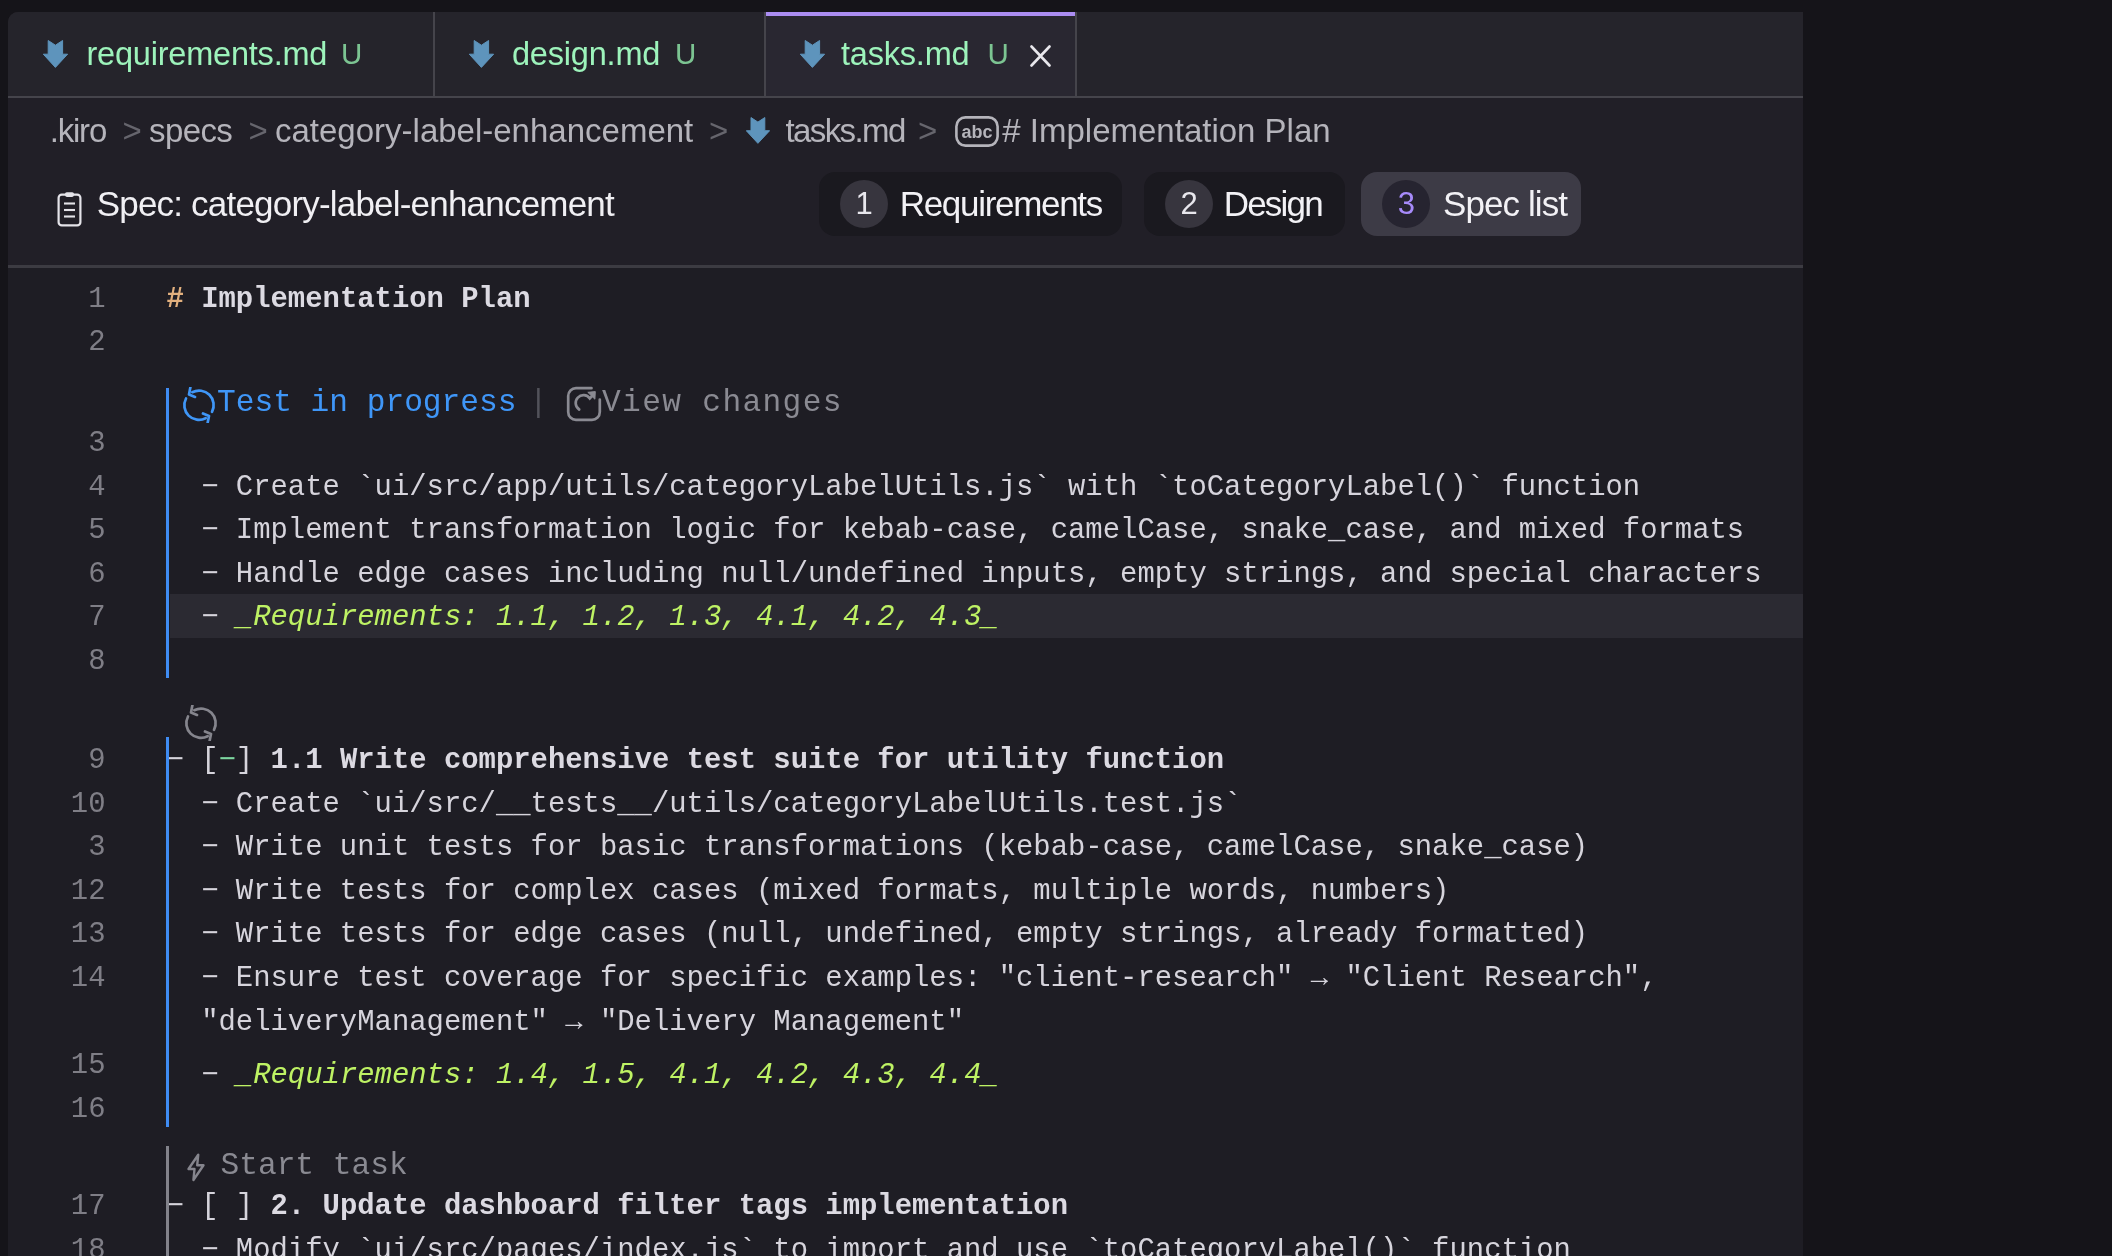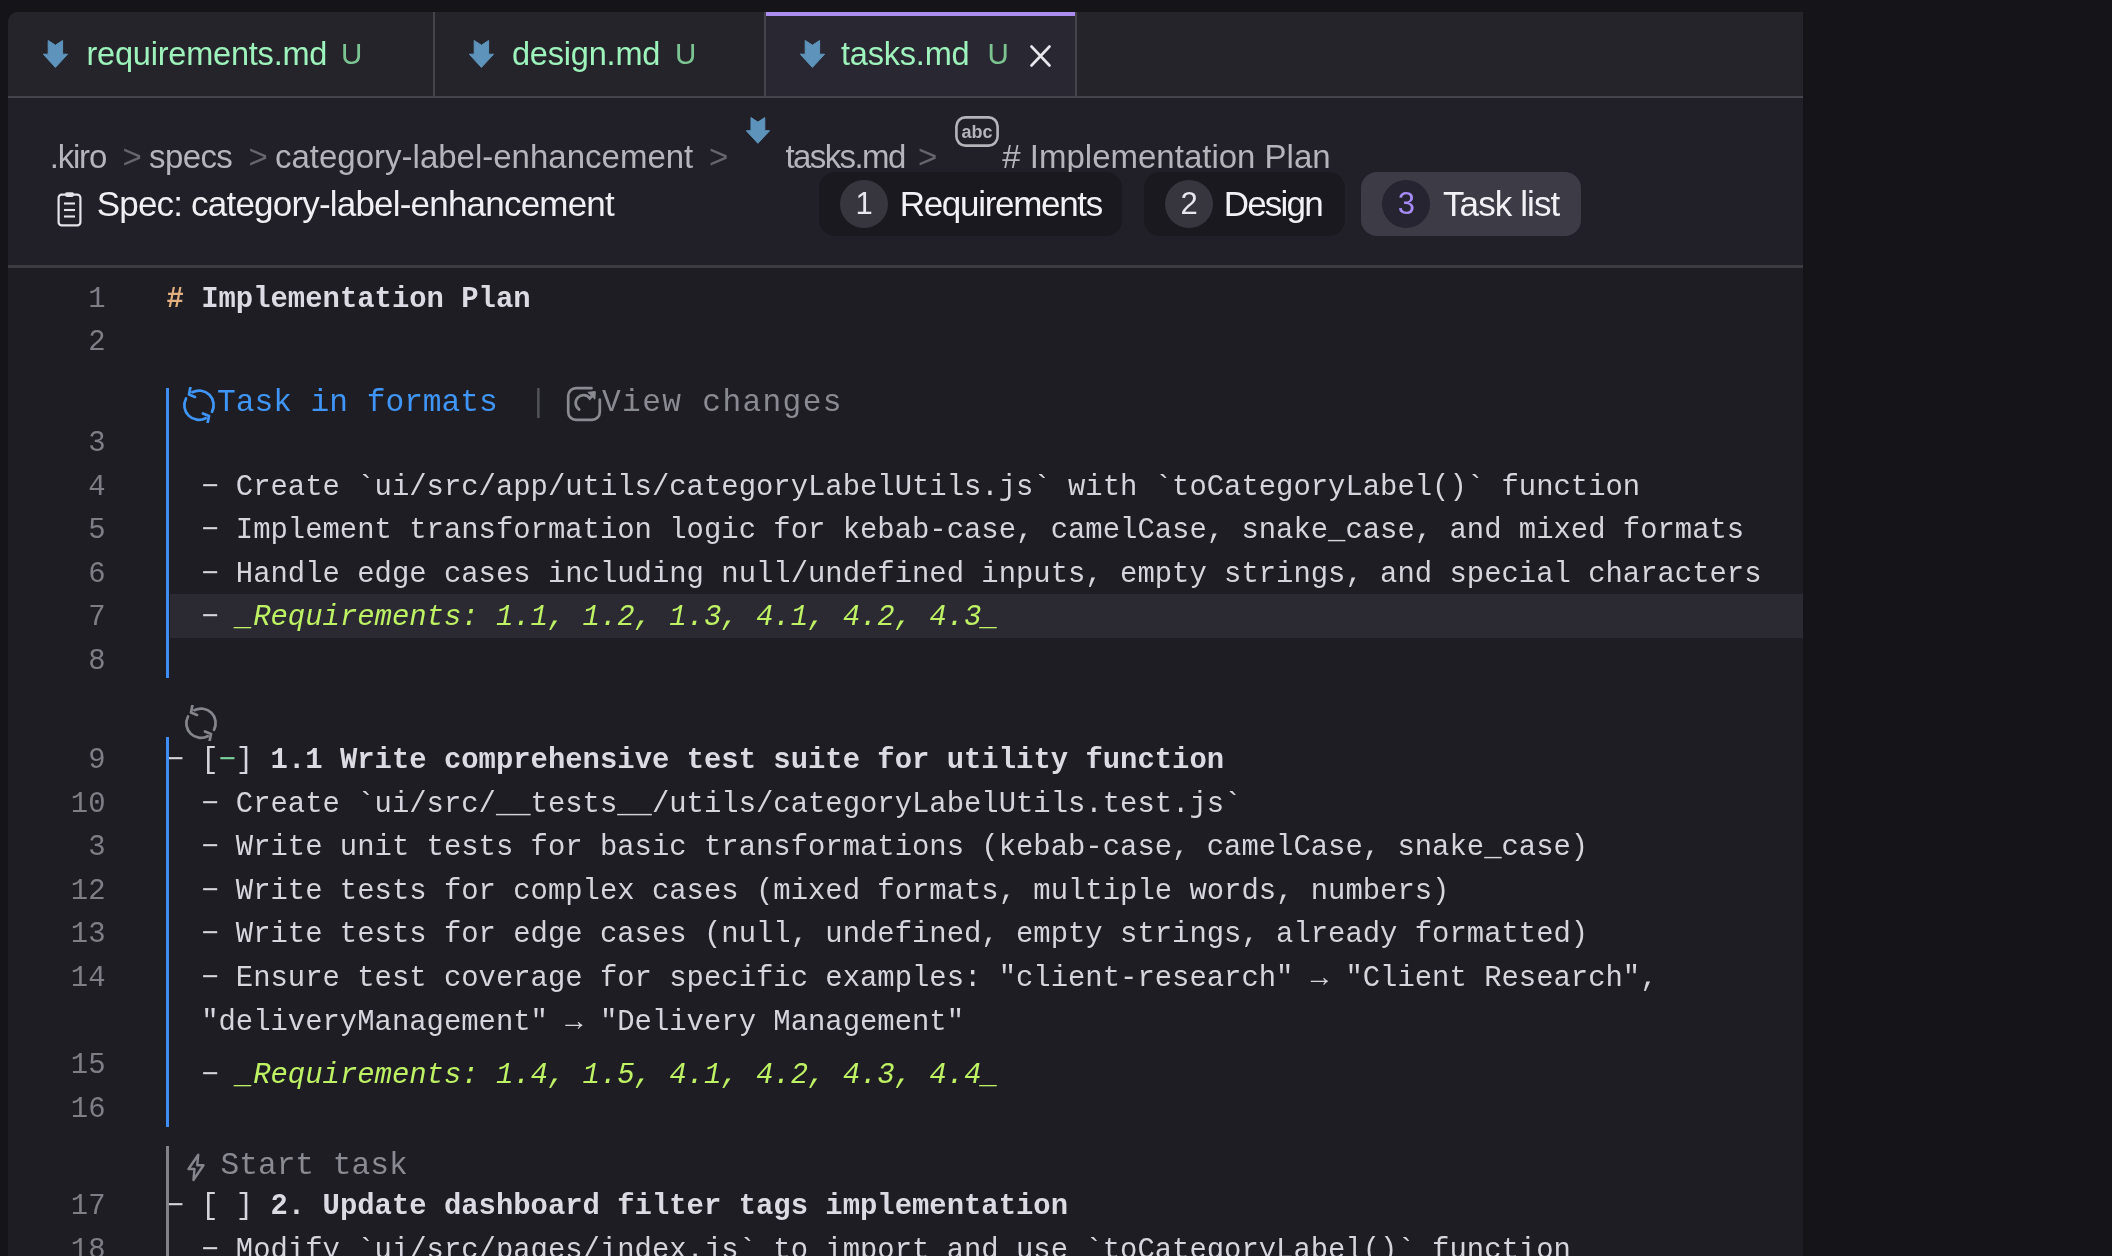--- a/index.html
+++ b/index.html
@@ -22,21 +22,21 @@
   .tu { position:absolute; top:0; height:84px; line-height:84px;
         font-size:29.5px; color:#7cc492; }
   #tab1 { left:8px; width:425px; background:#25242b; border-radius:10px 0 0 0; }
   #tab2 { left:435px; width:328.5px; background:#25242b; }
   #tab3 { left:765.5px; width:309.5px; background:#292731; }
   #tab3purple { left:765.5px; top:12px; width:309.5px; height:3.5px; background:#ab8df2; }
   .tabsep { position:absolute; top:12px; width:2px; height:84px; background:#45444b; }
 
   
   .bc { position:absolute; top:99px; height:64px; line-height:64px; font-size:33px;
-        color:#b5b4bb; white-space:pre;margin-top:26px; }
+        color:#b5b4bb; white-space:pre; }
   .bcsep { color:#66656d; }
 
   
   .spectext { position:absolute; top:172px; height:64px; line-height:64px;
               font-size:35px; color:#f0eff3; font-weight:500; white-space:pre; }
   .pill { position:absolute; top:172px; height:64px; border-radius:16px; background:#1a191f; }
   .badge { position:absolute; left:21px; top:8px; width:48px; height:48px;
            border-radius:50%; background:#37353e; color:#e8e7ed;
            font-size:31px; line-height:48px; text-align:center; }
   .plbl { position:absolute; top:0; height:64px; line-height:64px;
@@ -157,21 +157,21 @@
   <div class="pill" id="pill1" style="left:819px;width:303px">
     <div class="badge">1</div>
     <div class="plbl" style="left:80.7px;letter-spacing:-1.3px">Requirements</div>
   </div>
   <div class="pill" id="pill2" style="left:1144px;width:201px">
     <div class="badge">2</div>
     <div class="plbl" style="left:79.7px;letter-spacing:-1.8px">Design</div>
   </div>
   <div class="pill" id="pill3" style="left:1361.4px;width:219.3px">
     <div class="badge">3</div>
-    <div class="plbl" style="left:81.6px;letter-spacing:-0.9px">Task list</div>
+    <div class="plbl" style="left:81.6px;letter-spacing:-0.9px">Spec list</div>
   </div>
 
   <svg class="abs" style="left:1806px;top:188px" width="35" height="35" viewBox="0 0 35 35">
     <path d="M29.5 10.2 A14 14 0 1 0 31.5 17.5" fill="none" stroke="#b9b8bf" stroke-width="2.8" stroke-linecap="round"></path>
     <path d="M29.8 2.5 L29.8 11 L21.3 11" fill="none" stroke="#b9b8bf" stroke-width="2.8" stroke-linecap="round" stroke-linejoin="round"></path>
   </svg>
   <div class="spectext" style="left:1856px;letter-spacing:-1.3px">Update tasks</div>
 
   <div class="abs" id="hl"></div>
 
@@ -189,21 +189,21 @@
   <div class="ln" style="top:869.8px">12</div>
   <div class="ln" style="top:913.4px">13</div>
   <div class="ln" style="top:956.9px">14</div>
   <div class="ln" style="top:1044px">15</div>
   <div class="ln" style="top:1087.6px">16</div>
   <div class="ln" style="top:1185.2px">17</div>
   <div class="ln" style="top:1228.7px">18</div>
 
   <div class="row" style="top:277.7px"><span class="peach bld">#</span><span class="bld"> Implementation Plan</span></div>
 
-  <div class="cl blue" style="left:217px;top:381.2px">Task in formats</div>
+  <div class="cl blue" style="left:217px;top:381.2px">Test in progress</div>
   <div class="cl" style="left:529px;top:381.2px;color:#52525a">|</div>
   <div class="cl gray" style="left:602px;top:381.2px;letter-spacing:1.35px">View changes</div>
   <svg class="abs" style="left:181px;top:387px" width="36" height="36" viewBox="-0.5 -0.7 36 36">
     <path d="M4.5 10.8 A14.6 14.6 0 0 0 24.2 30.5 M30.5 24.2 A14.6 14.6 0 0 0 10.8 4.5" fill="none" stroke="#3f96f7" stroke-width="2.7" stroke-linecap="round"></path>
     <path d="M13.5 9.2 L7.5 6.8 L8.9 -0.4" fill="none" stroke="#3f96f7" stroke-width="2.7" stroke-linecap="round" stroke-linejoin="round"></path>
     <path d="M21.5 25.8 L27.5 28.2 L26.1 35.2" fill="none" stroke="#3f96f7" stroke-width="2.7" stroke-linecap="round" stroke-linejoin="round"></path>
   </svg>
   <svg class="abs" style="left:566px;top:386px" width="36" height="36" viewBox="0 0 36 36">
     <path d="M25.5 2.2 H10 C5.6 2.2 2.2 5.6 2.2 10 V26 C2.2 30.4 5.6 33.8 10 33.8 H26 C30.4 33.8 33.8 30.4 33.8 26 V13.5" fill="none" stroke="#8a8a92" stroke-width="2.7" stroke-linecap="round"></path>
     <path d="M13.2 23.5 A7.8 7.8 0 1 1 23.8 12.4 L27.6 8.3" fill="none" stroke="#8a8a92" stroke-width="2.7" stroke-linecap="round"></path>

